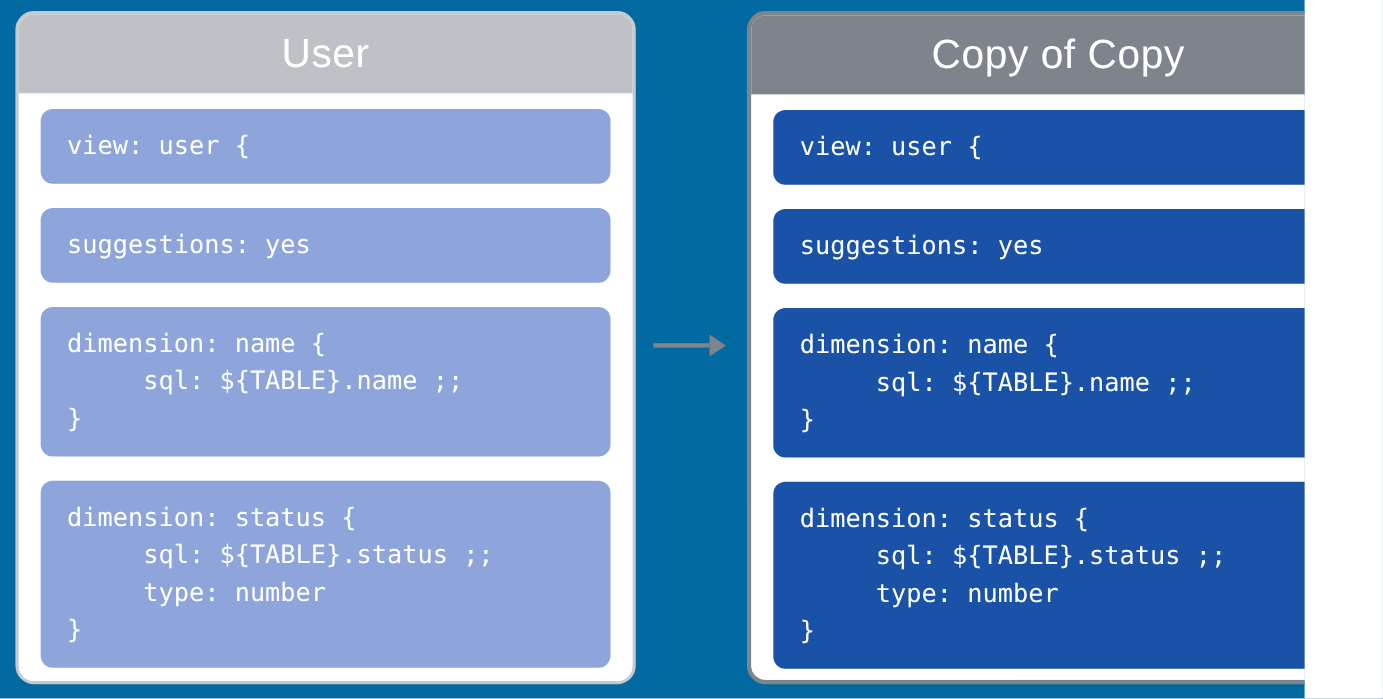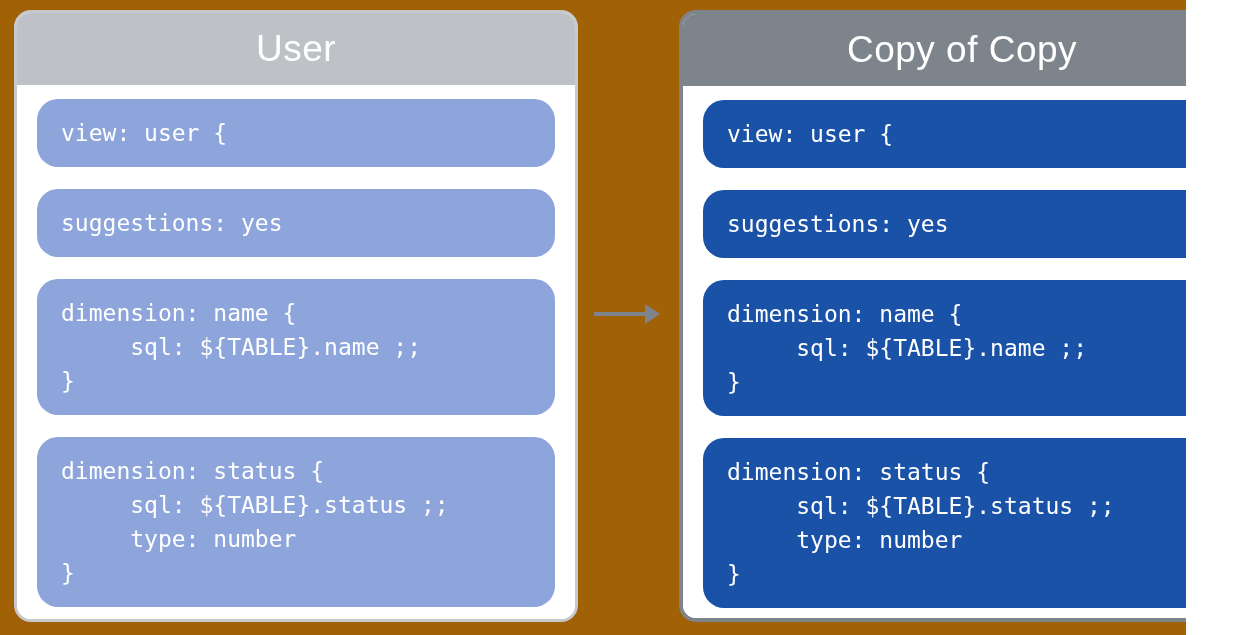--- a/index.html
+++ b/index.html
@@ -1,20 +1,20 @@
 <!DOCTYPE html>
 <html style="--left-header-bg: #bec2c6; --left-panel-border: #c6c9cd; --left-block-bg: #8da5da; --right-header-bg: #7e848b; --right-panel-border: #7e848b; --right-block-bg: #1a52a8; --arrow-color: #7e848b; --title-text-color: #ffffff; --code-text-color: #ffffff;"><head>
 <meta charset="utf-8">
 <style>
   html, body { margin: 0; padding: 0; background: #ffffff; }
   .canvas {
     position: relative;
     width: 1186px;
     height: 635px;
-    background: #a16207;
+    background: #0369a1;
     font-family: "Liberation Sans", sans-serif;
     overflow: hidden;
   }
   .panel {
     position: absolute;
     top: 10px;
     height: 612px;
     border-radius: 17px;
     background: #ffffff;
     box-sizing: border-box;
@@ -51,21 +51,21 @@
   .panel-body {
     flex: 1;
     display: flex;
     flex-direction: column;
     gap: 22px;
     padding: 14px 20px 14px 20px;
     box-sizing: border-box;
     background: #ffffff;
   }
   .code-block {
-    border-radius: 21px;
+    border-radius: 11px;
     padding: 17px 24px;
   }
   .panel.left .code-block  { background: var(--left-block-bg, #8da5da); }
   .panel.right .code-block { background: var(--right-block-bg, #1a52a8); }
   .code-block pre {
     margin: 0;
     font-family: "DejaVu Sans Mono", "Liberation Mono", monospace;
     font-size: 23px;
     line-height: 34px;
     color: var(--code-text-color, #ffffff);

